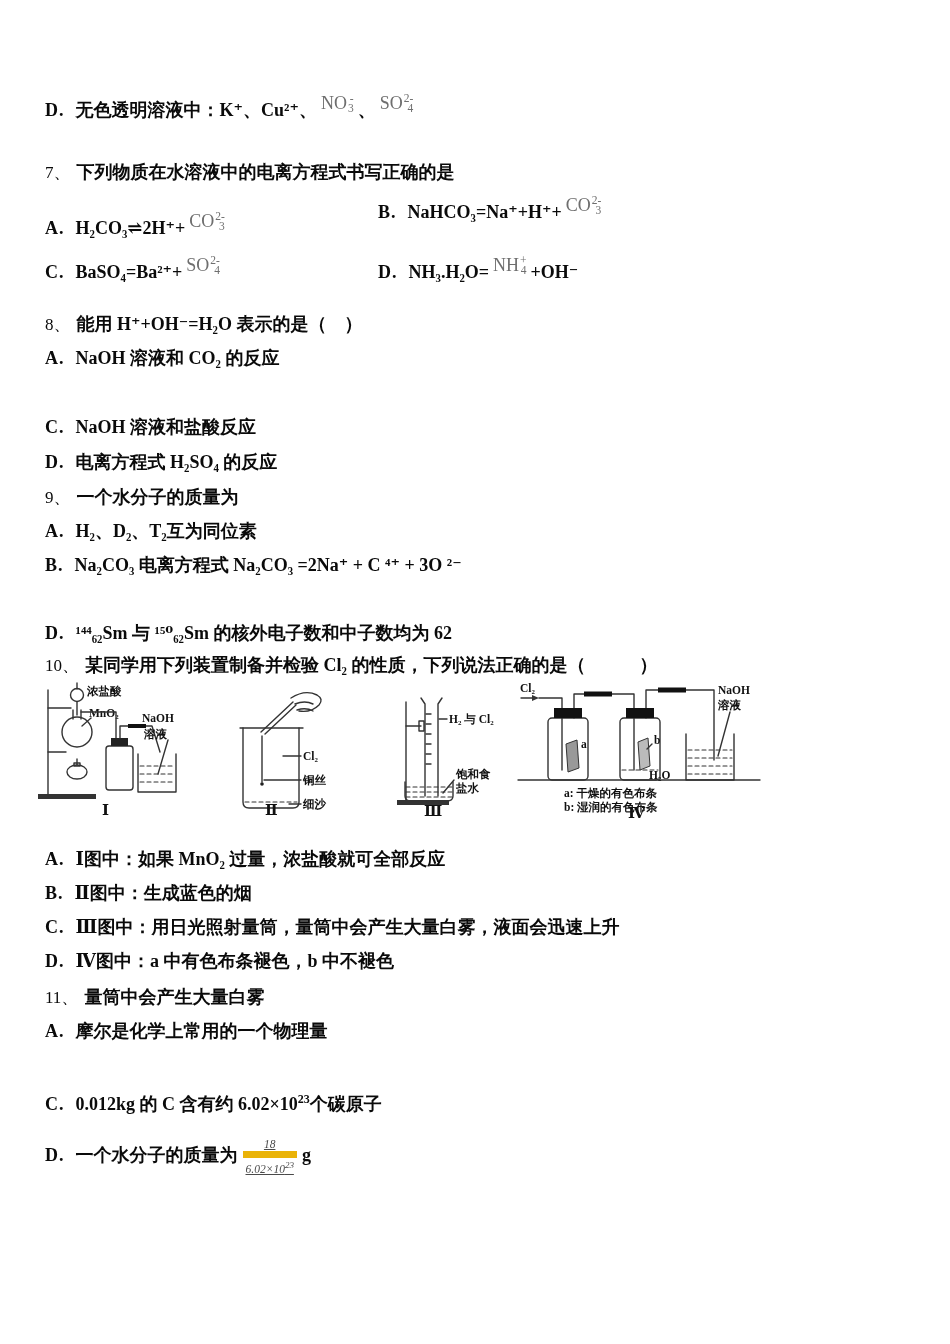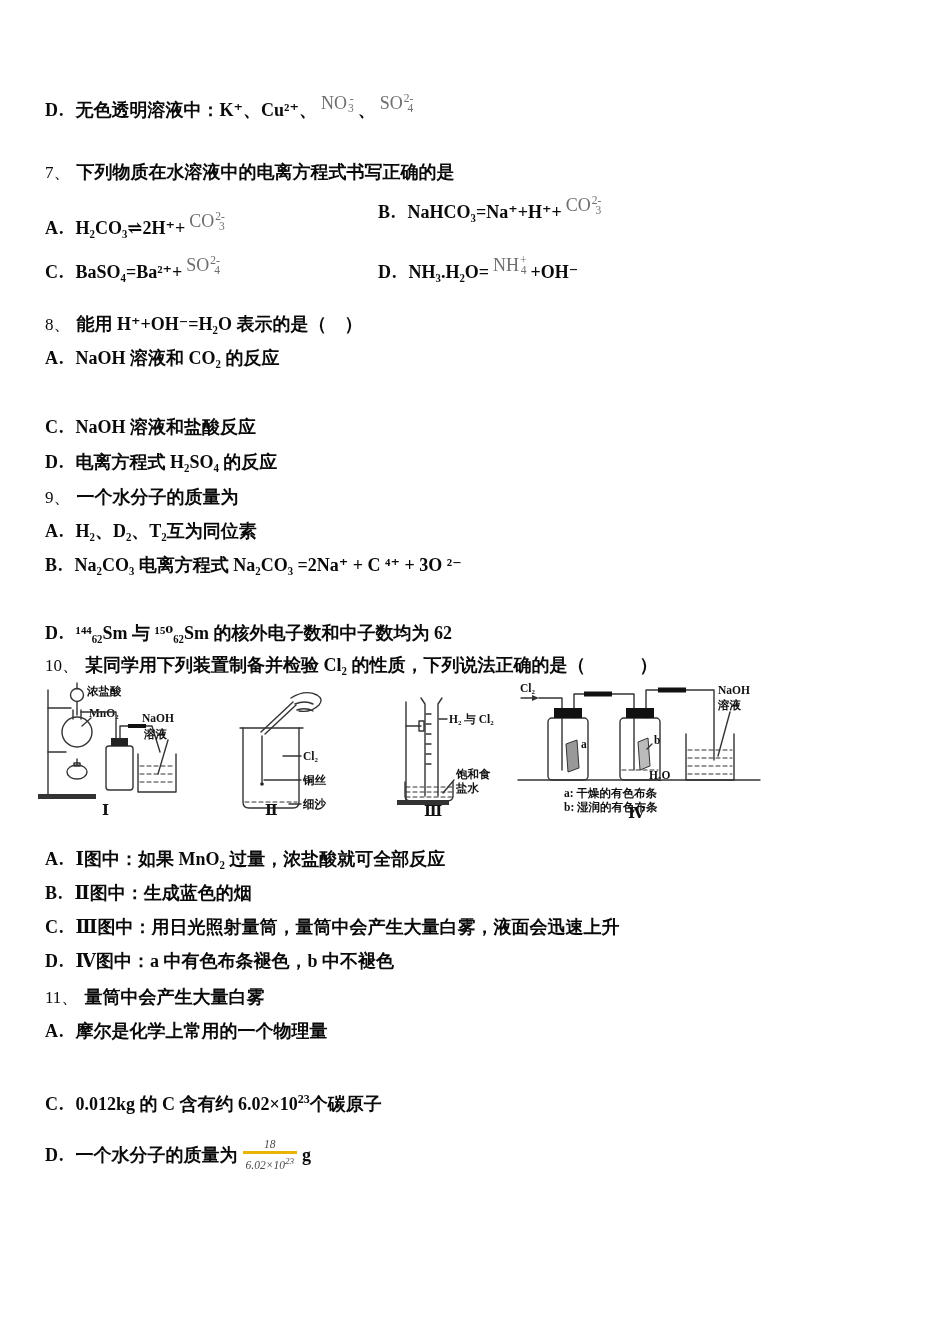--- a/index.html
+++ b/index.html
@@ -11,23 +11,23 @@
   
   .frm{display:inline-flex;align-items:center;font-weight:normal;color:#6e6e6e;
        position:relative;top:-7px;margin:0 4px;line-height:1;}
   .frm-main{font-size:18px;}
   .frm-stack{display:inline-flex;flex-direction:column;font-size:11.5px;line-height:10px;margin-left:1px;}
   .subA{font-size:12px;vertical-align:-4px;}
   sup{font-size:12px;margin-top:32px;}
   
   .fraction{display:inline-flex;flex-direction:column;align-items:center;font-weight:normal;
             font-style:italic;color:#4a4a4a;font-size:11.5px;line-height:13px;
-            position:relative;top:-13px;margin:0 5px;}
+            position:relative;top:-13px;margin:0 5px;text-decoration:underline;}
   .frac-top{padding:0 3px;}
-  .frac-bot{border-top:3px solid #eab308;padding:1px 3px 0 3px;}
+  .frac-bot{border-top:7px solid #eab308;padding:1px 3px 0 3px;}
   .frac-bot sup{font-size:9px;}
   
   svg.diag{position:absolute;overflow:visible;}
   .ln{stroke:#333;fill:none;stroke-width:1.4;stroke-linecap:round;stroke-linejoin:round;}
   .dash{stroke-dasharray:4 3;stroke-width:1.1;}
   .sl{font-family:"Liberation Serif","DejaVu Serif",serif;font-weight:bold;font-size:11.5px;fill:#111;}
   .sn{font-family:"Liberation Serif","DejaVu Serif",serif;font-weight:bold;font-size:15px;fill:#111;}
 </style>
 </head>
 <body>

